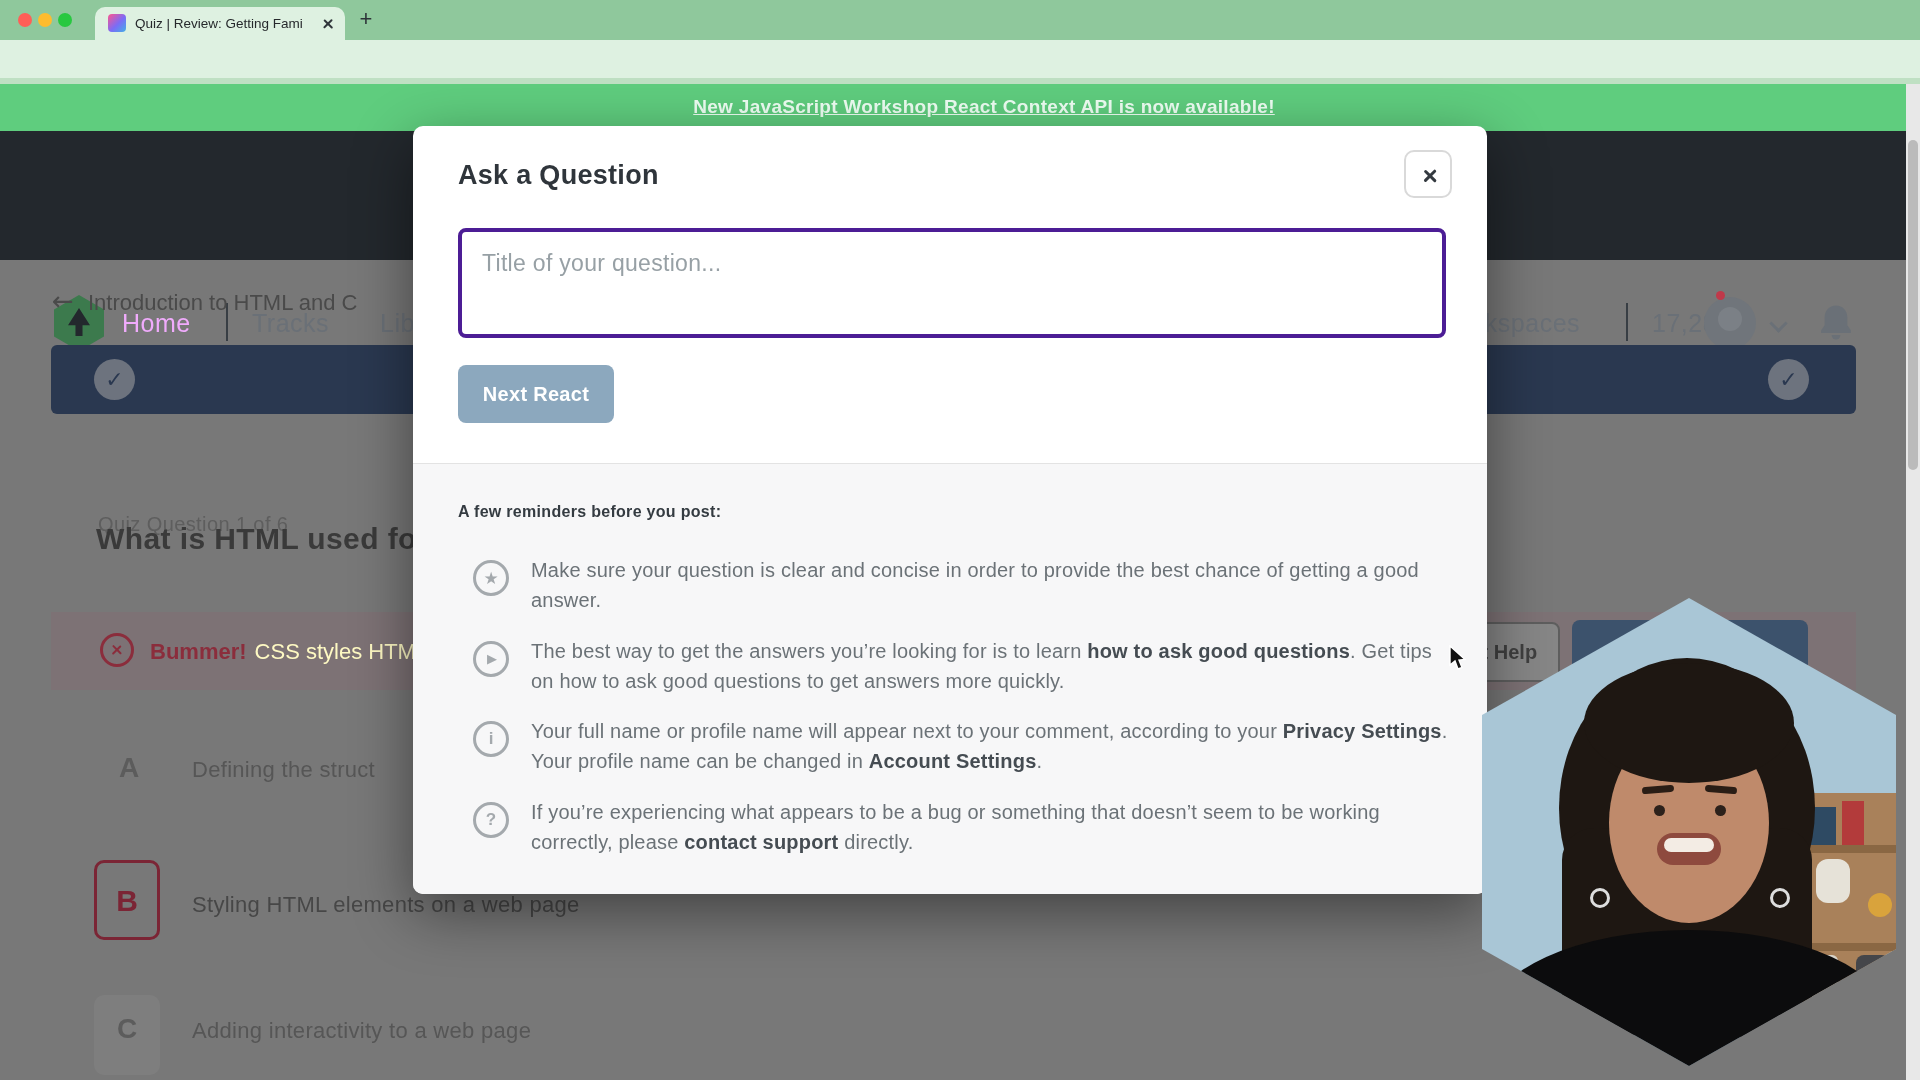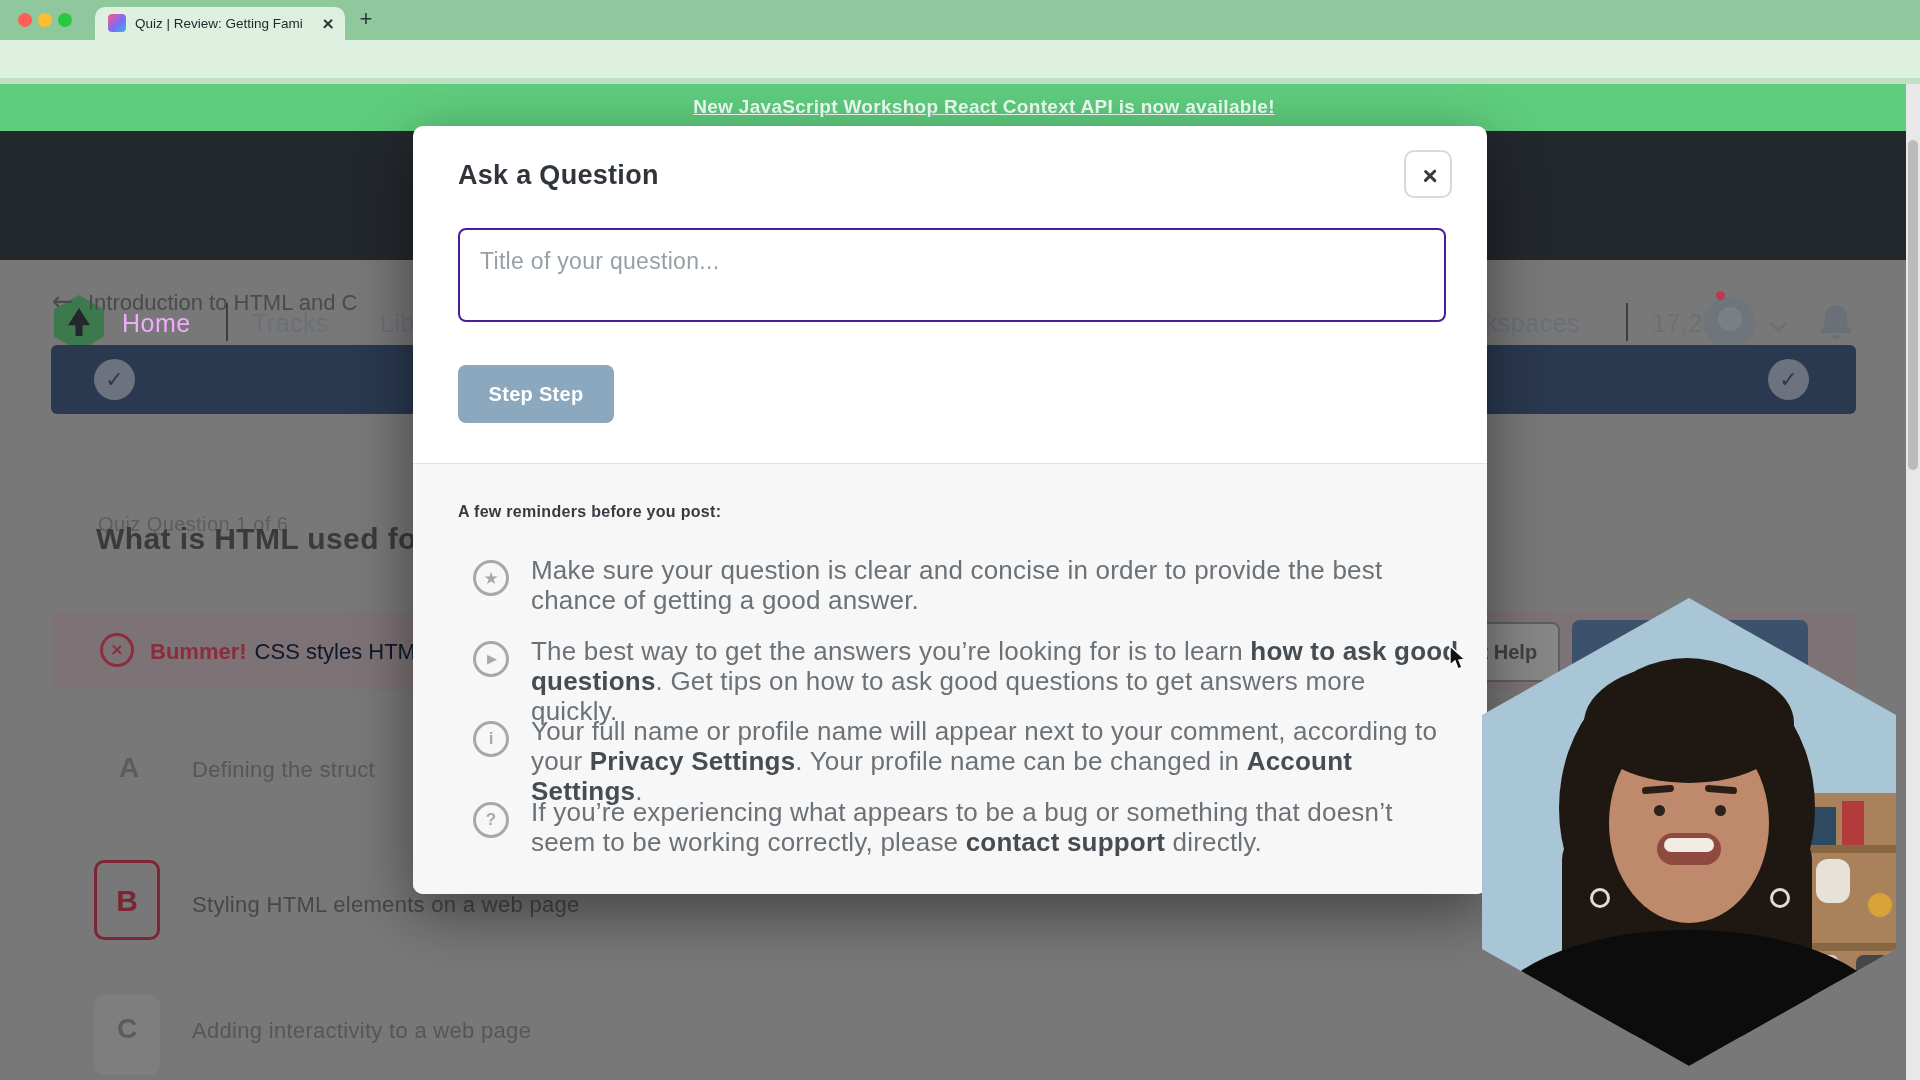--- a/index.html
+++ b/index.html
@@ -58,21 +58,21 @@
   .progress { left:51px; top:345px; width:1805px; height:69px; background:#2a3850; border-radius:6px; }
   .pcheck { top:359px; width:41px; height:41px; border-radius:50%; background:#6d737e; color:#2a3850;
             font-size:22px; font-weight:700; text-align:center; line-height:41px; }
   .quizlabel { left:98px; top:478px; font-size:20px; color:#5e5e5e; letter-spacing:.4px;margin-top:35px; }
   .question { left:96px; top:522px; font-size:30px; font-weight:600; color:#3a3a3a; letter-spacing:.4px; white-space:nowrap; }
   .bummerband { left:51px; top:612px; width:1805px; height:78px; background:#7d7275; }
   .bummer-ic { left:100px; top:633px; width:34px; height:34px; border:3px solid #8b2d3c; border-radius:50%; color:#8b2d3c; }
   .bummer-ic .xmark { left:6px; top:6px; width:16px; height:16px; }
   .bummertext { left:150px; top:639px; font-size:22px; white-space:nowrap; }
   .bummertext .bm { font-weight:700; color:#8b2d3c; }
-  .bummertext .rest { color:#0f172a; margin-left:8px; }
+  .bummertext .rest { color:#fef9c3; margin-left:8px; }
   .optletter { font-size:28px; font-weight:700; color:#5c5c5c; }
   .opttext { font-size:22px; color:#565656; white-space:nowrap; letter-spacing:.3px; }
   .optBbox { left:94px; top:860px; width:66px; height:80px; border:3px solid #7b2535; border-radius:10px;
              text-align:center; line-height:76px; font-size:30px; font-weight:700; color:#7b2535; }
   .optCtile { left:94px; top:995px; width:66px; height:80px; background:#7e7e7e; border-radius:10px; }
   .gethelp { left:1432px; top:622px; width:128px; height:60px; border:2px solid #5e5e5e; border-radius:8px;
              background:#868686; text-align:center; line-height:56px; font-size:20px; font-weight:600; color:#3f3f3f; }
   .bluebtn { left:1572px; top:620px; width:236px; height:80px; background:#3c526c; border-radius:8px; }
 
   
@@ -80,38 +80,38 @@
   .sbthumb { left:1908px; top:140px; width:10px; height:330px; background:#bbbbbb; border-radius:5px; }
 
   
   .modal { left:413px; top:126px; width:1074px; height:768px; background:#ffffff; border-radius:10px;
            box-shadow:0 18px 60px rgba(0,0,0,.45); z-index:40; }
   .m-title { left:45px; top:34px; font-size:27px; font-weight:600; color:#2f353b; letter-spacing:.3px; }
   .m-close { left:991px; top:24px; width:48px; height:48px; border:2px solid #d9d9d9; border-radius:10px;
              background:#fff; color:#343a40; cursor:pointer; }
   .m-close .xmark { left:14px; top:14px; width:20px; height:20px; }
   .m-close .xmark::before,.m-close .xmark::after { height:3.2px; }
-  .m-textarea { left:45px; top:102px; width:988px; height:94px; border:2px solid #4c1d95; border-radius:8px;
+  .m-textarea { left:45px; top:102px; width:988px; height:110px; border:4px solid #4c1d95; border-radius:8px;
                 padding:18px 20px; font-family:"Liberation Sans",sans-serif; font-size:23px; color:#333;
                 resize:none; outline:none; }
   .m-textarea::placeholder { color:#97a0a5; letter-spacing:.3px; }
   .m-next { left:45px; top:239px; width:156px; height:58px; background:#8ca8be; border:none; border-radius:8px;
             font-family:"Liberation Sans",sans-serif; font-size:20px; font-weight:700; color:#ffffff;
             letter-spacing:.3px; cursor:pointer; }
   .m-grey { left:0; top:337px; width:1074px; height:431px; background:#f7f7f8; border-top:1px solid #e3e3e3;
             border-radius:0 0 10px 10px; }
   .rem-title { left:45px; top:39px; font-size:16px; font-weight:700; color:#343b41; letter-spacing:.3px; }
   .rem-ic { left:60px; width:36px; height:36px; border:3px solid #a4a9ad; border-radius:50%;
             color:#a4a9ad; text-align:center; }
   .rem-ic span { display:block; line-height:30px; }
   .ic-star { font-size:17px; }
   .ic-play { font-size:13px; text-indent:2px; }
   .ic-info { font-size:17px; font-weight:700; font-style:normal; }
   .ic-q { font-size:17px; font-weight:700; }
-  .rem-text { left:118px; width:928px; font-size:26px; line-height:30px; color:#6b7277; letter-spacing:.2px; }
+  .rem-text { left:118px; width:928px; font-size:20px; line-height:30px; color:#6b7277; letter-spacing:.2px; }
   .rem-text .seg-b { font-weight:700; color:#454c52; }
 
   
   .cam { left:1482px; top:598px; width:414px; height:468px; z-index:50;
          clip-path:polygon(207px 0,414px 117px,414px 351px,207px 468px,0 351px,0 117px);
          background:#a9c6d6; }
   .cam .shelf { position:absolute; left:320px; top:195px; width:94px; height:240px; background:#a9815a; }
   .cam .shelf i { position:absolute; display:block; }
   .cam .hairback { position:absolute; left:77px; top:60px; width:256px; height:300px; border-radius:50%; background:#1e1712; }
   .cam .hairL { position:absolute; left:80px; top:230px; width:72px; height:235px; border-radius:32px; background:#1e1712; }
@@ -258,21 +258,21 @@
 
   <div class="abs sbtrack"></div>
   <div class="abs sbthumb"></div>
 
   <div class="abs modal">
     <div class="abs m-title">Ask a Question</div>
     <div class="abs m-close">
         <div class="xmark"></div>
       </div>
     <textarea class="abs m-textarea" placeholder="Title of your question..." style=""></textarea>
-    <button class="abs m-next">Step Step</button>
+    <button class="abs m-next">Next React</button>
 
     <div class="abs m-grey">
       <div class="abs rem-title">A few reminders before you post:</div>
 
       <div class="abs rem-ic" style="top:96px">
           <span class="glyph ic-star">★</span>
         </div>
       <div class="abs rem-text" style="top:91px"><span>Make sure your question is clear and concise in order to provide the best chance of getting a good answer.</span></div>
 
       <div class="abs rem-ic" style="top:177px">

